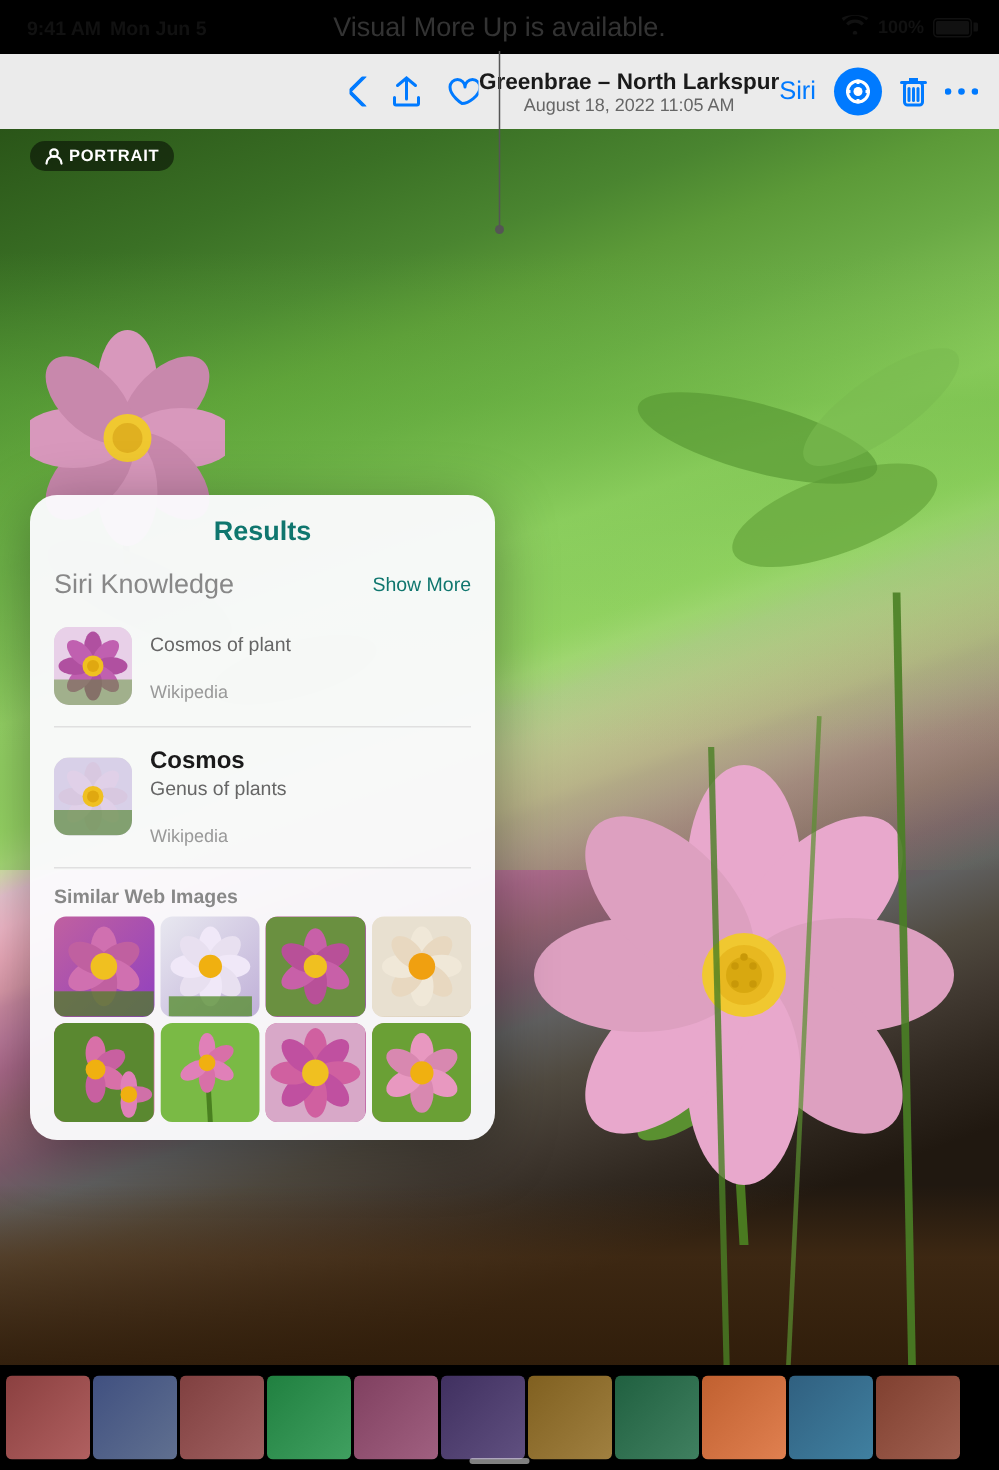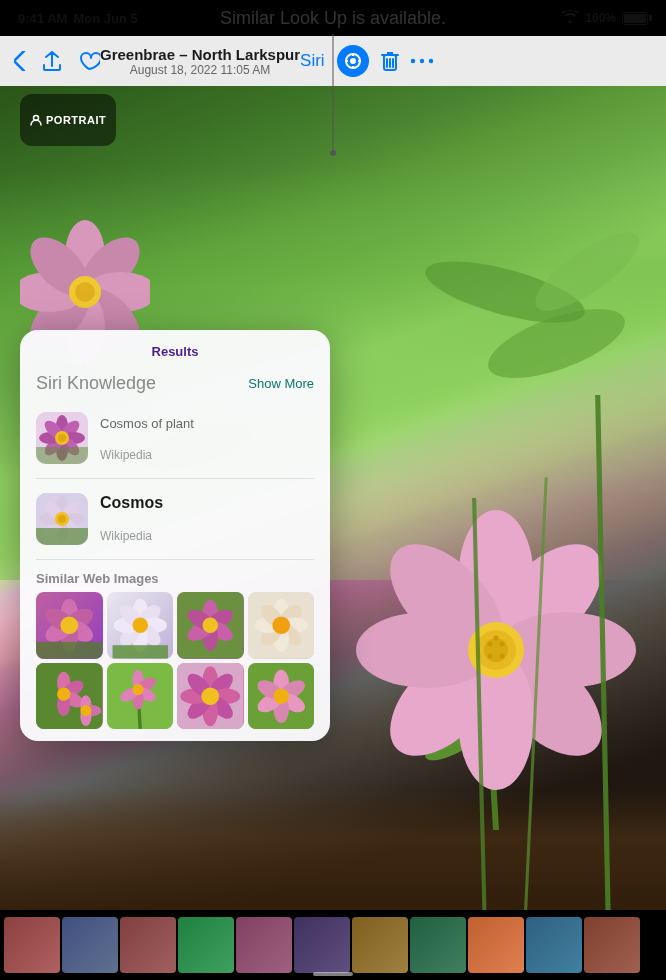--- a/index.html
+++ b/index.html
@@ -52,21 +52,21 @@
       border-radius: 1px;
     }
 
     
     .toolbar {
       position: absolute;
       top: 36px; left: 0; right: 0;
       height: 50px;
       display: flex;
       align-items: center;
-      justify-content: flex-start;
+      justify-content: flex-end;
       padding: 0 14px;
       z-index: 100;
       background: rgba(255,255,255,0.92);
       backdrop-filter: blur(10px);
     }
     .toolbar-left { display: flex; align-items: center; gap: 16px; }
     .toolbar-center { display: flex; flex-direction: column; align-items: center; }
     .toolbar-right { display: flex; align-items: center; gap: 12px; }
     .toolbar-title { font-size: 15px; font-weight: 600; color: #1a1a1a; }
     .toolbar-subtitle { font-size: 12px; color: #666; }
@@ -93,21 +93,21 @@
     .visual-lookup-btn svg { color: white; }
 
     
     .portrait-badge {
       position: absolute;
       top: 94px; left: 20px;
       background: rgba(0,0,0,0.5);
       color: white;
       font-size: 11px;
       font-weight: 600;
-      padding: 20px 10px;
+      padding: 4px 10px;
       border-radius: 12px;
       display: flex; align-items: center; gap: 4px;
       z-index: 50;
       letter-spacing: 0.5px;
     }
 
     
     .photo-bg {
       position: absolute;
       top: 86px; left: 0; right: 0;
@@ -185,23 +185,23 @@
       width: 310px;
       background: rgba(250,250,252,0.97);
       border-radius: 18px;
       box-shadow: 0 8px 40px rgba(0,0,0,0.35);
       z-index: 150;
       overflow: hidden;
       padding-bottom: 12px;
     }
     .results-header {
       text-align: center;
-      font-size: 13px;
+      font-size: 18px;
       font-weight: 600;
-      color: #4c1d95;
+      color: #0f766e;
       padding: 14px 0 10px;
     }
     .results-section-row {
       display: flex;
       justify-content: space-between;
       align-items: center;
       padding: 4px 16px 8px;
     }
     .results-section-label {
       font-size: 18px;
@@ -486,21 +486,21 @@
 
 <div class="portrait-badge">
   <svg width="12" height="12" viewBox="0 0 12 12" fill="white">
     <circle cx="6" cy="4" r="2.5" fill="none" stroke="white" stroke-width="1.5"></circle>
     <path d="M1 11c0-2.76 2.24-5 5-5s5 2.24 5 5" fill="none" stroke="white" stroke-width="1.5" stroke-linecap="round"></path>
   </svg>
   <span>PORTRAIT</span>
 </div>
 
 <div class="annotation-area">
-  <div class="annotation-text">Similar Look Up is available.</div>
+  <div class="annotation-text">Visual More Up is available.</div>
   <div class="annotation-line"></div>
   <div class="annotation-dot"></div>
 </div>
 
 <div class="results-panel">
   <div class="results-header">Results</div>
   <div class="results-section-row">
     <span class="results-section-label">Siri Knowledge</span>
     <span class="results-show-more">Show More</span>
   </div>
@@ -547,20 +547,21 @@
         <ellipse cx="26" cy="14" rx="6" ry="11" fill="#e0d0e8" transform="rotate(225,26,26)"></ellipse>
         <ellipse cx="26" cy="14" rx="6" ry="11" fill="#d8c8e0" transform="rotate(270,26,26)"></ellipse>
         <ellipse cx="26" cy="14" rx="6" ry="11" fill="#e0d0e8" transform="rotate(315,26,26)"></ellipse>
         <circle cx="26" cy="26" r="7" fill="#f0c020"></circle>
         <circle cx="26" cy="26" r="4" fill="#e0a810"></circle>
         <rect x="0" y="35" width="52" height="17" fill="#4a8020" opacity="0.6"></rect>
       </svg>
     </div>
     <div class="result-info">
       <div class="result-name">Cosmos</div>
+      <div class="result-sub">Genus of plants</div>
       <div class="result-source">Wikipedia</div>
     </div>
   </div>
 
   <div class="divider"></div>
 
   <div class="similar-label">Similar Web Images</div>
   <div class="similar-grid">
     <div class="similar-item sim-1">
       <svg width="100%" height="100%" viewBox="0 0 60 60">

